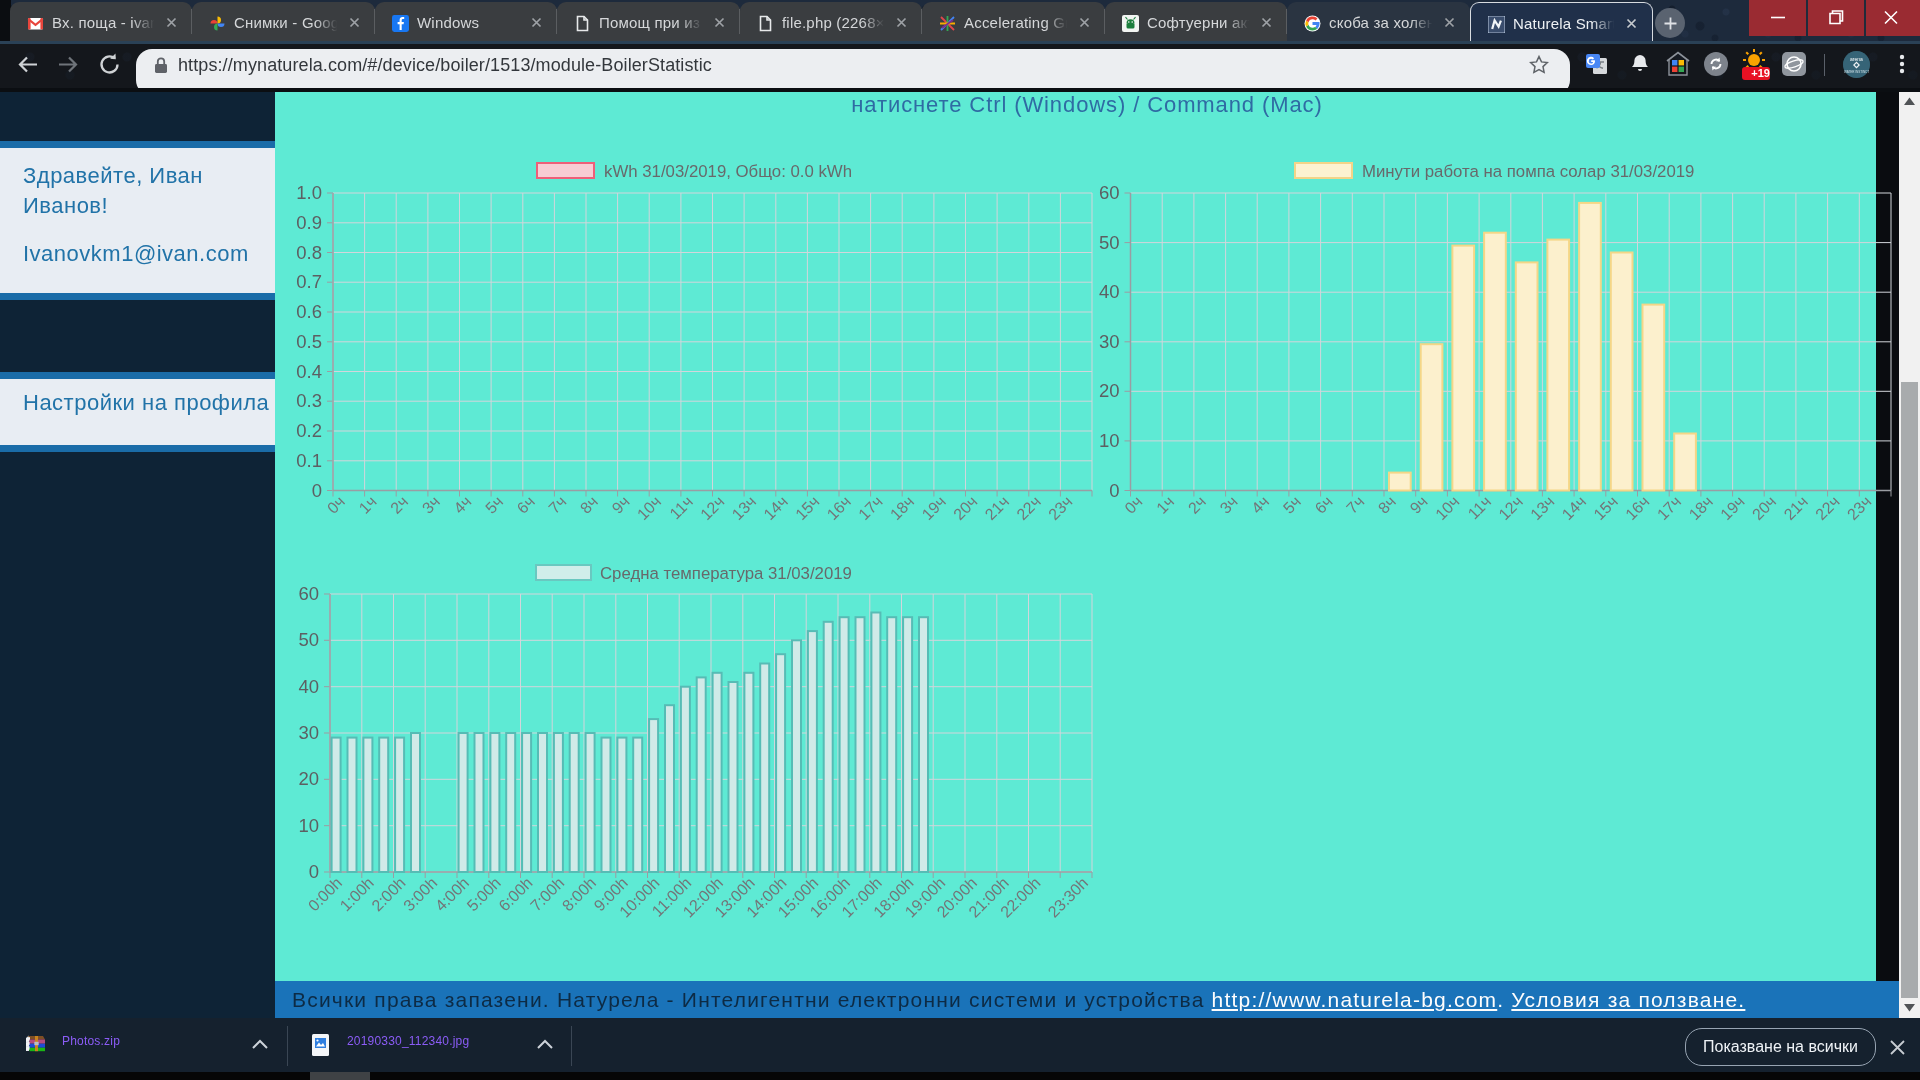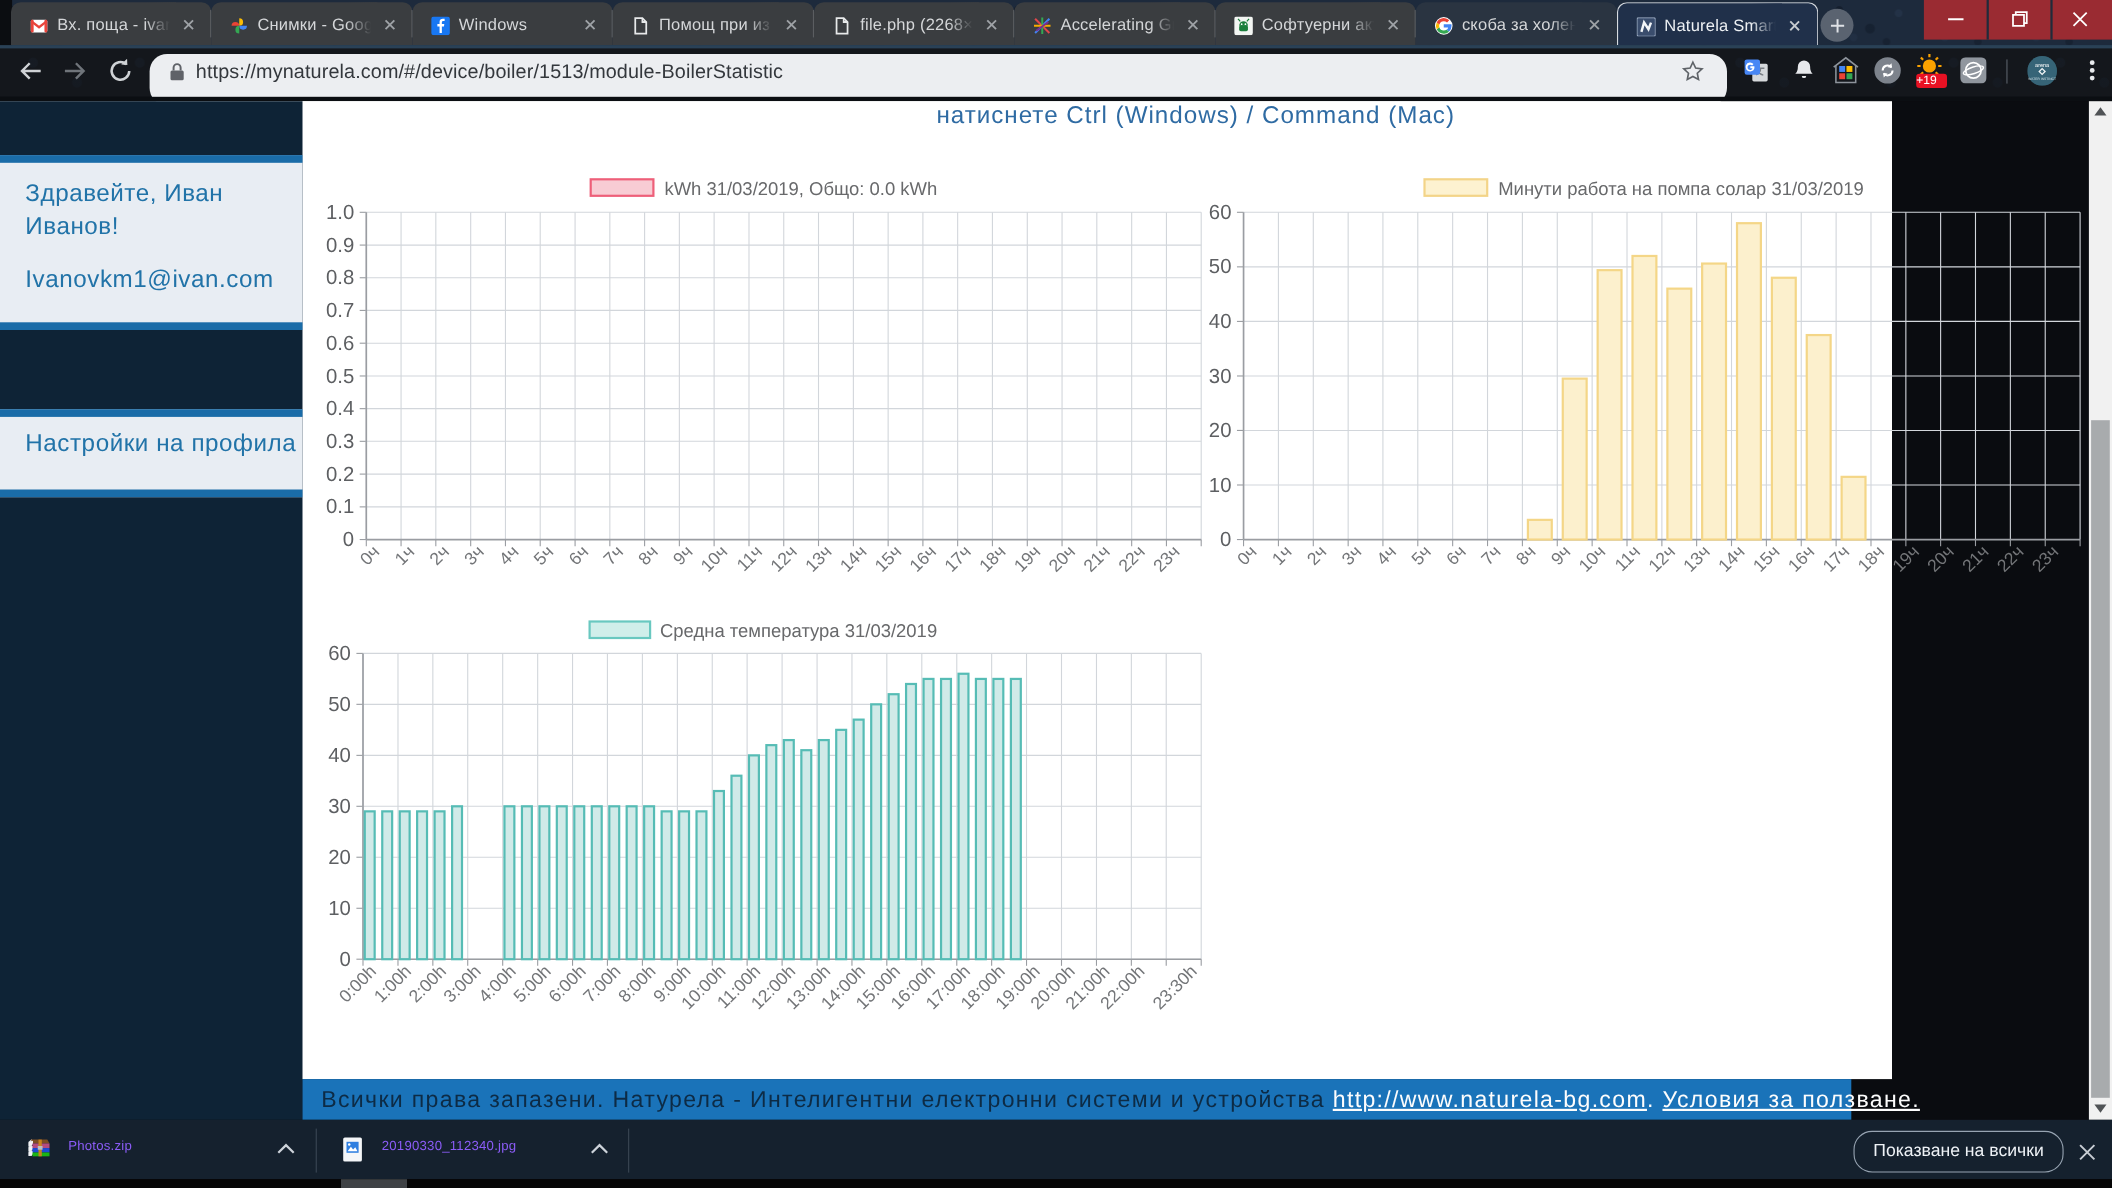--- a/index.html
+++ b/index.html
@@ -36,35 +36,35 @@
 #toolbar{left:0;top:42px;width:1920px;height:46px;background:#14171c;
   background-image:
    radial-gradient(circle at 30px 15px, rgba(30,42,60,.22) 0 4px, transparent 5px),
    radial-gradient(circle at 70px 33px, rgba(28,40,58,.18) 0 4px, transparent 5px);
   background-size:97px 46px}
 #toolbar svg{position:absolute}
 #omni{left:136px;top:7px;width:1434px;height:47px;border-radius:16px;background:#eceef1}
 #omni .url{position:absolute;left:42px;top:6px;font-size:18px;color:#33373c;letter-spacing:.1px}
 #tbline{left:0;top:88px;width:1920px;height:4px;background:#0b0e12}
 .badge{position:absolute;left:1741px;top:66px;width:52px;height:24px;background:#e81123;
-  border-radius:5px;color:#fff;font-size:15px;font-weight:normal;text-align:left;line-height:24px}
-
-#content{left:0;top:92px;width:1720px;height:889px;background:#ffffff}
+  border-radius:5px;color:#fff;font-size:15px;font-weight:bold;text-align:right;line-height:24px}
+
+#content{left:0;top:92px;width:1876px;height:889px;background:#5eead4}
 #pagetitle{position:absolute;left:0;top:0;width:2174px;text-align:center;
   font-size:22px;line-height:26px;color:#2f6ba3;letter-spacing:.9px}
 
 #sidebar{left:0;top:92px;width:275px;height:926px;background:#0e2336}
 .spanel{position:absolute;left:0;width:275px;background:#e8edf3;
   border-top:7px solid #1a6ca8;border-bottom:7px solid #1a6ca8}
 .spanel .stxt{position:absolute;left:23px;color:#2173a8;font-size:22px;line-height:30px;letter-spacing:.5px}
 
 #sbar{left:1899px;top:92px;width:21px;height:926px;background:#f1f1f1}
 #sthumb{position:absolute;left:2px;top:290px;width:17px;height:616px;background:#a8abad}
 
-#footer{left:275px;top:981px;width:1408px;height:37px;background:#1a73b9;
+#footer{left:275px;top:981px;width:1624px;height:37px;background:#1a73b9;
   font-size:21px;letter-spacing:1.2px;color:#0d2b45;line-height:37px;white-space:nowrap}
 #footer a{color:#fdfdfd;text-decoration:underline}
 
 #dlbar{left:0;top:1018px;width:1920px;height:54px;background:#15212e}
 #dlbar .dsep{position:absolute;top:8px;width:1px;height:40px;background:#3a4654}
 .dtxt{position:absolute;top:16px;color:#8b5cf6;font-size:12px;letter-spacing:.2px}
 .chev{position:absolute;top:20px}
 #dlbtn{position:absolute;left:1685px;top:10px;width:191px;height:38px;border:1.5px solid #97a4b2;
   border-radius:17px;color:#eef2f6;font-size:16px;text-align:center;line-height:36px}
 #blackstrip{left:0;top:1072px;width:1920px;height:8px;background:#060606}

